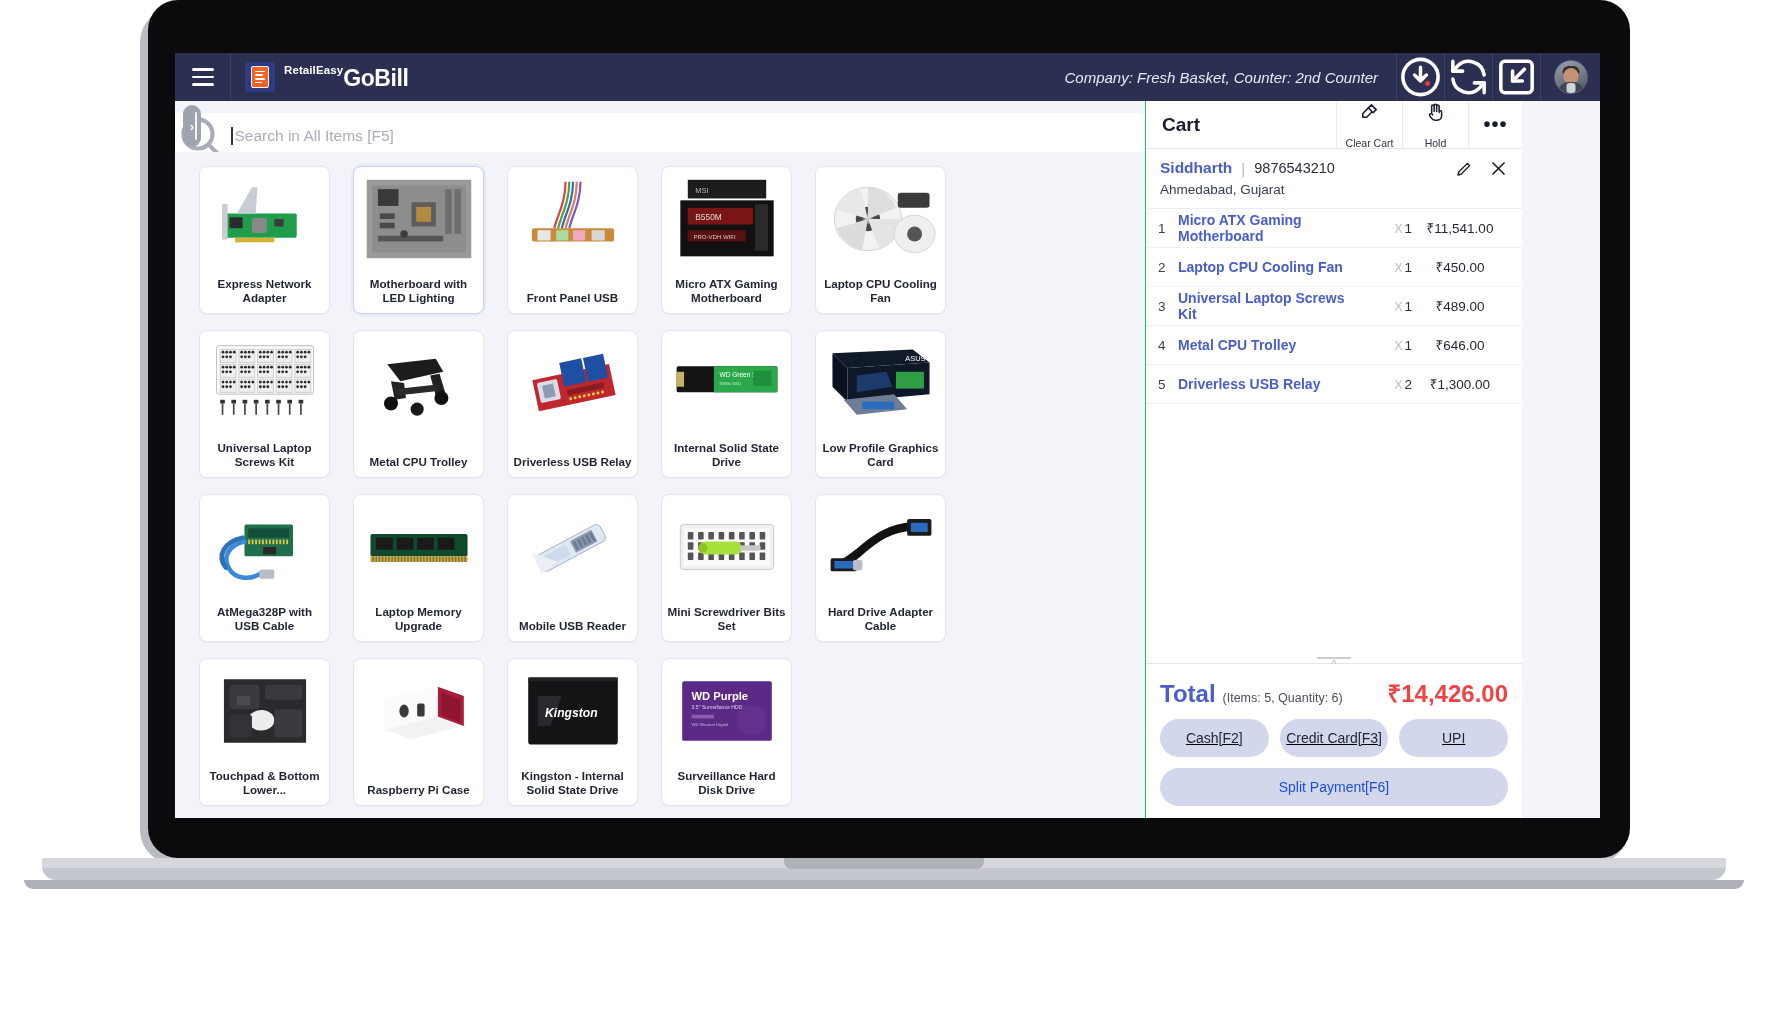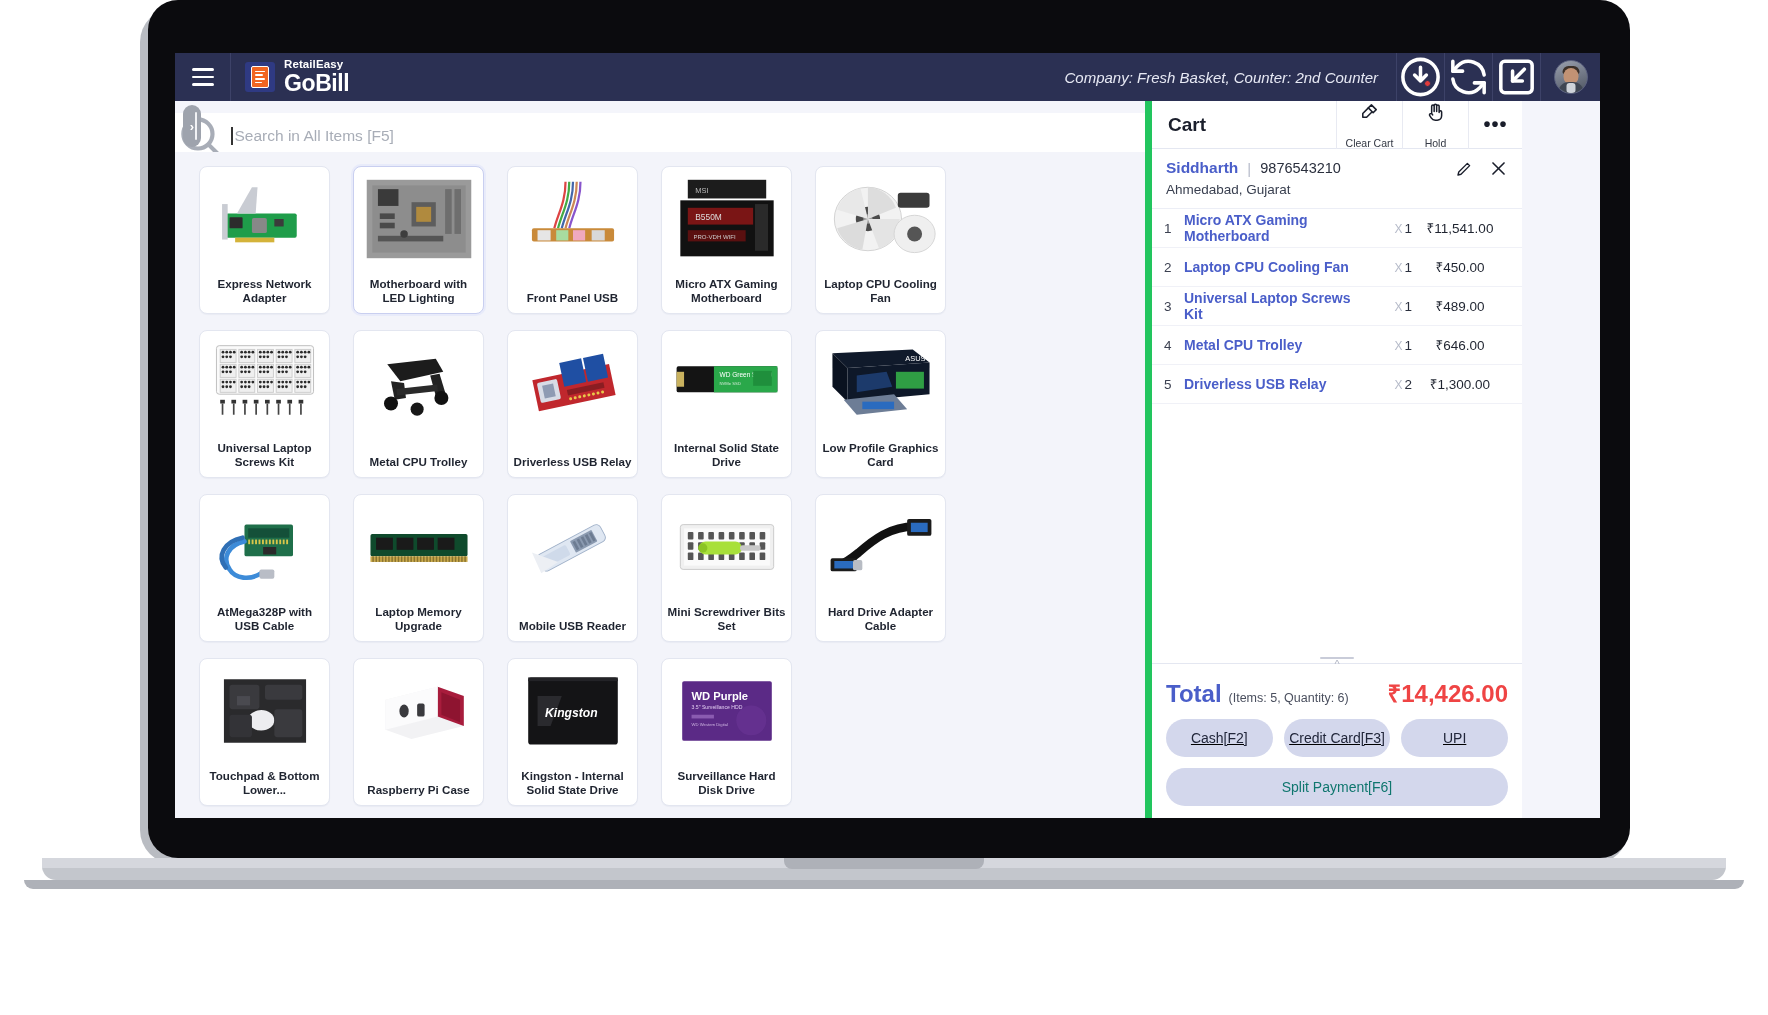--- a/index.html
+++ b/index.html
@@ -60,21 +60,21 @@
   .brand-logo-inner {
     width: 18px; height: 22px; background: #f26522; border-radius: 2px;
     display:flex; flex-direction:column; justify-content:center; gap:2px; padding: 2px 3px;
     border: 1.5px solid #ffffff;
   }
   .brand-logo-inner i { display:block; height:1.6px; background:#fff; border-radius:1px; }
   .brand-logo-inner i:nth-child(1){ width:100%; }
   .brand-logo-inner i:nth-child(2){ width:80%; }
   .brand-logo-inner i:nth-child(3){ width:100%; }
   .brand-logo-inner i:nth-child(4){ width:65%; }
-  .brand-text { display:flex; flex-direction:column; line-height:1; }
+  .brand-text { display:flex; flex-direction:row; line-height:1; }
   .brand-top { color:#fff; font-size:11.5px; font-weight:700; letter-spacing:0.1px; }
   .brand-bottom { color:#fff; font-size:23px; font-weight:800; letter-spacing:-0.4px; margin-top:2px; }
 
   .header-spacer { flex: 1; }
   .header-company {
     color: #e7e9f4; font-size: 15px; font-style: italic; padding-right: 18px; white-space: nowrap;
   }
   .hdr-icon-btn {
     width: 48px; height: 48px; display:flex; align-items:center; justify-content:center;
     border-left: 1px solid #3d4268; cursor: pointer; position: relative;
@@ -150,21 +150,21 @@
   .card-img { width: 112px; height: 88px; display:flex; align-items:center; justify-content:center; }
   .card-label {
     font-size: 11.6px; font-weight:700; color:#1f2430; text-align:center;
     line-height:1.22; margin-top: auto; padding-bottom:2px; width:100%;
     word-wrap: break-word;
   }
 
   
   .cart-pane {
     position:absolute; left:970px; top:48px; width:377px; height:717px;
-    background:#ffffff; border-left:7px solid #22c55e;
+    background:#ffffff; border-left:1px solid #22c55e;
     display:flex; flex-direction:column;
   }
   .cart-head {
     height: 48px; display:flex; align-items:center; border-bottom:1px solid #e4e7f1;
   }
   .cart-title { font-size:19px; font-weight:600; color:#1a1e2b; padding-left:16px; flex:1; }
   .cart-act {
     width: 66px; height:48px; display:flex; flex-direction:column; align-items:center;
     justify-content:center; gap:13px; cursor:pointer; border-left:1px solid #e8eaf2;
   }
@@ -208,21 +208,21 @@
   .total-word { font-size:24px; font-weight:800; color:#4a5ec9; }
   .total-meta { font-size:12.5px; color:#4a4f5e; margin-left:7px; }
   .total-amt { margin-left:auto; font-size:24px; font-weight:800; color:#ef4444; }
   .pay-row { display:flex; gap:11px;text-decoration:underline; }
   .pay-btn {
     flex:1; height: 38px; background:#d3d7ec; border:none; border-radius:19px;
     font-size:14px; color:#21263a; cursor:pointer; font-family:"Liberation Sans", sans-serif;
   }
   .split-btn {
     margin-top: 11px; width:100%; height: 38px; background:#d3d7ec; border:none;
-    border-radius:19px; font-size:14px; color:#0f766e; cursor:pointer;
+    border-radius:19px; font-size:14px; color:#1d4ed8; cursor:pointer;
     font-family:"Liberation Sans", sans-serif;
   }
   svg.pi { width:100%; height:100%; display:block; }
 </style>
 </head>
 <body>
 
 <div id="stage">
 
   <div class="laptop-shadow"></div>

